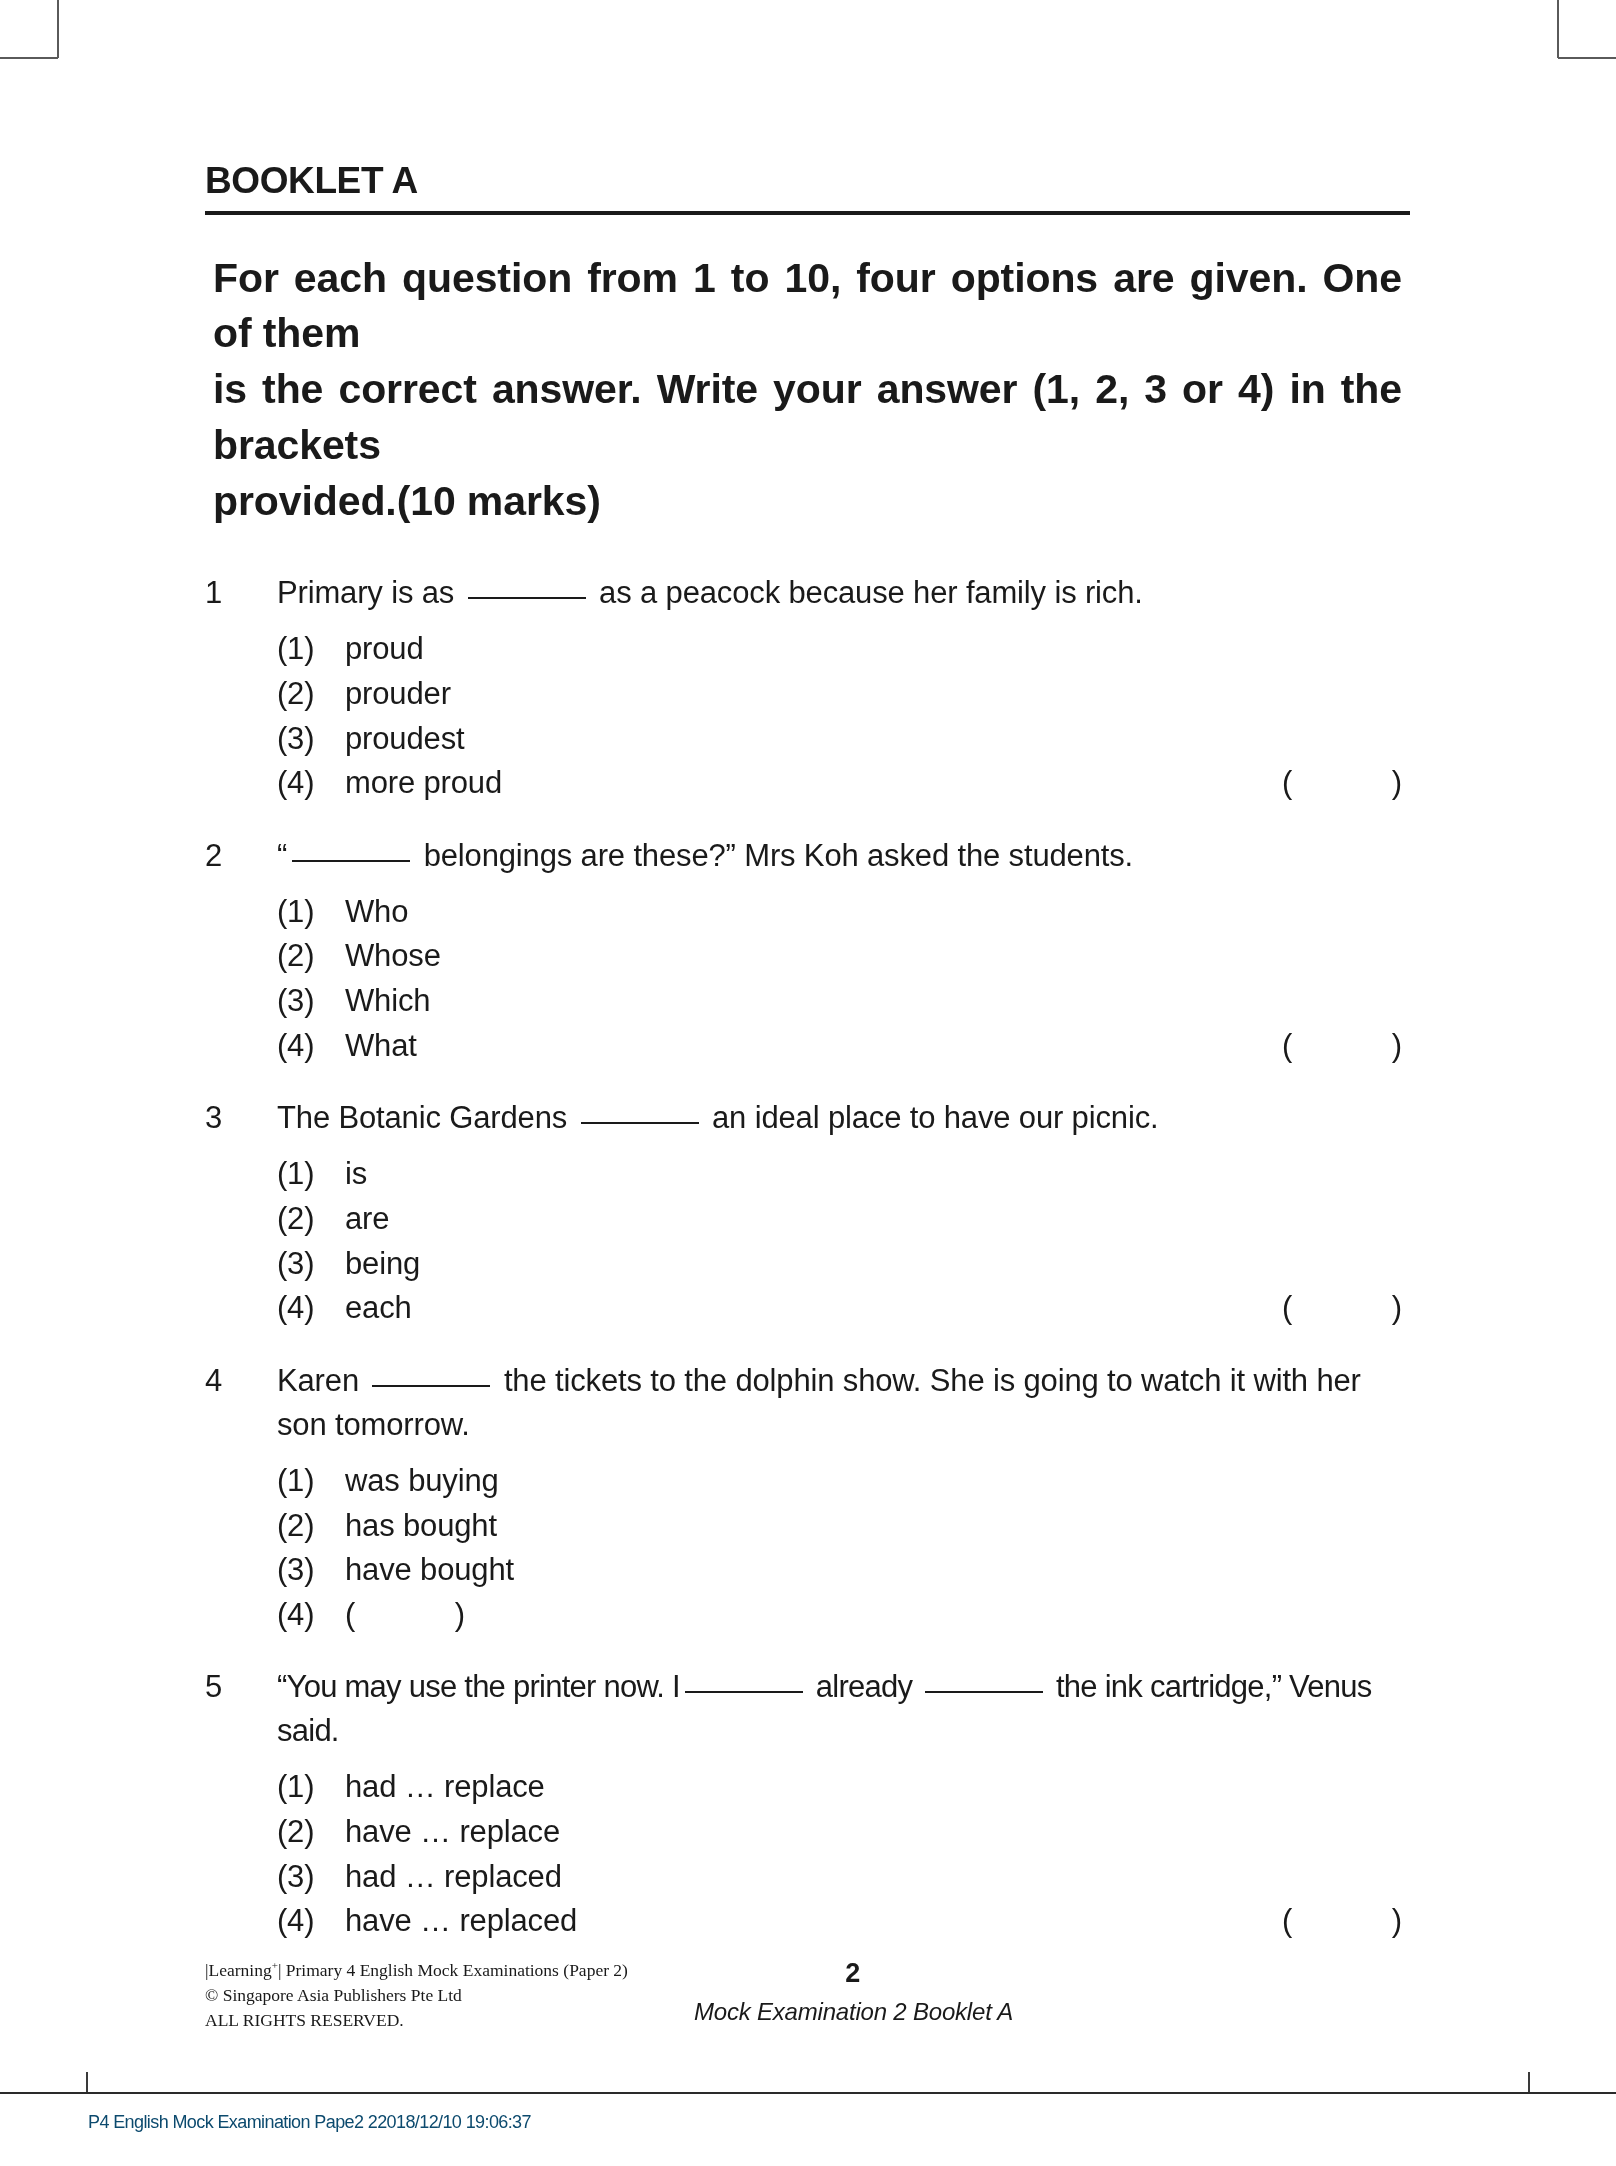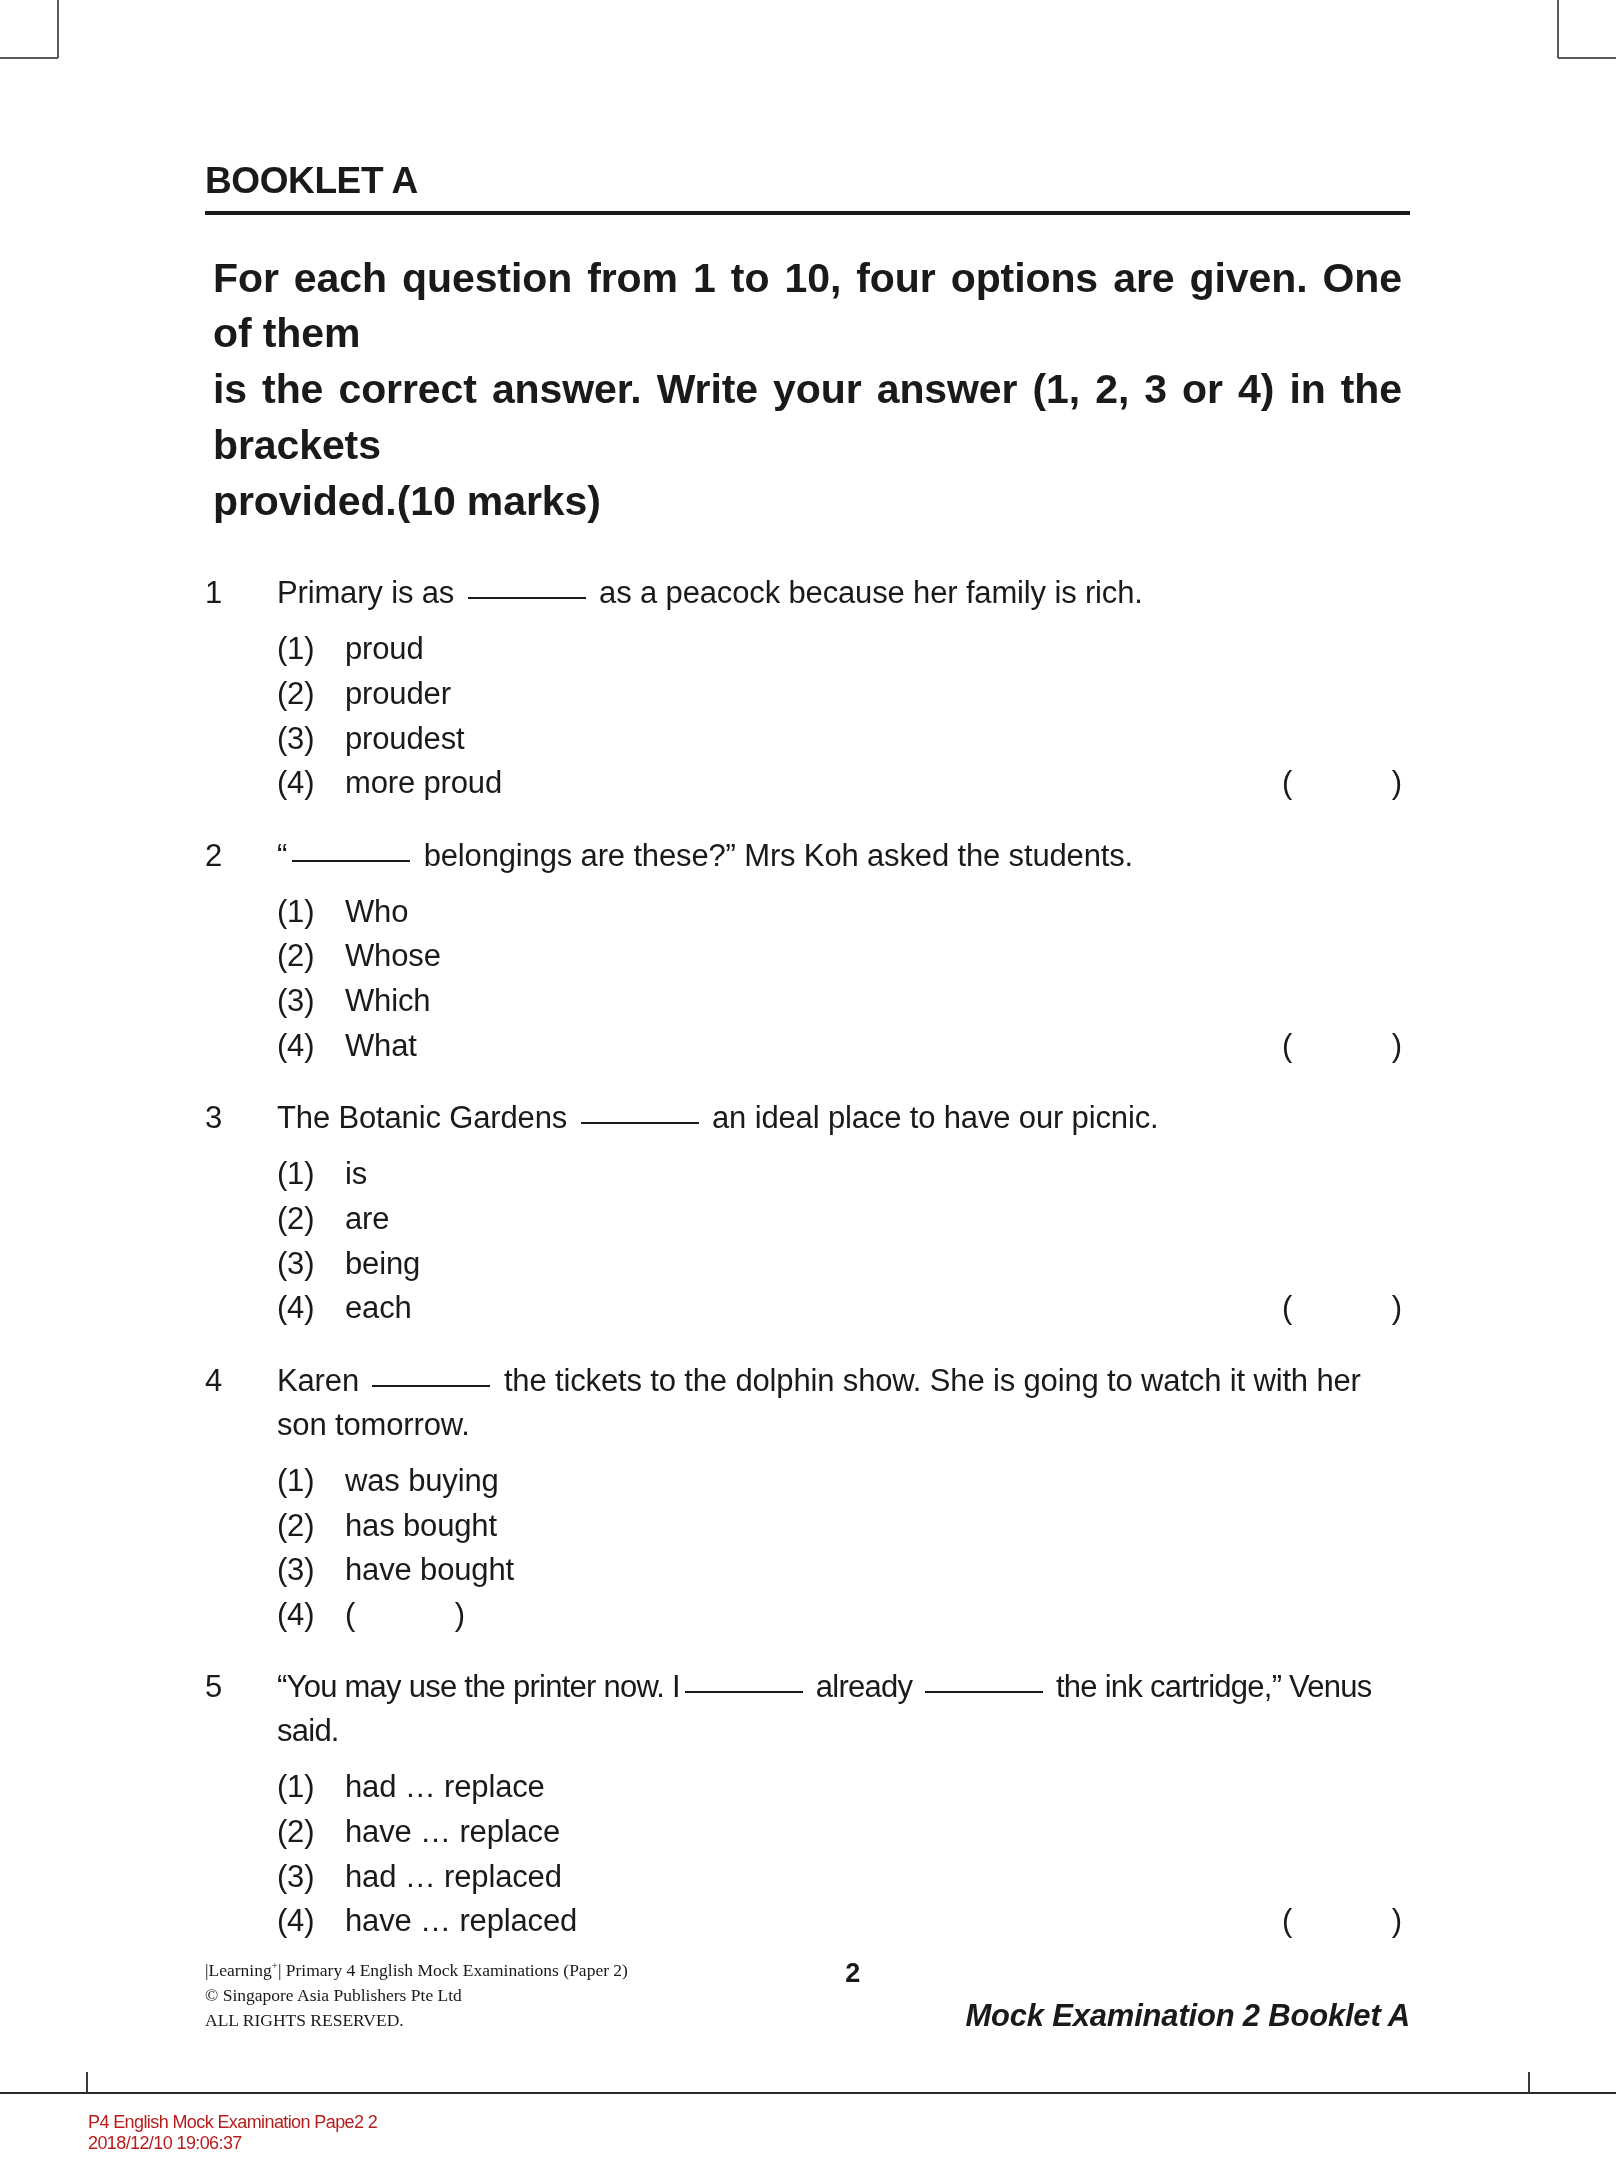--- a/index.html
+++ b/index.html
@@ -159,46 +159,45 @@
     font-size: 27px;
     font-weight: bold;
     letter-spacing: -0.3px;
     margin-left: 90px;
   }
   .running-footer {
     position: absolute;
     left: 0;
     right: 0;
     top: 40px;
-    text-align: right;
-    font-size: 31px;
-    font-weight: bold;
+    text-align: center;
+    font-size: 24px;
+    font-weight: normal;
     font-style: italic;
     letter-spacing: -0.2px;
     margin-left: 92px;
   }
 
   
   .print-bar {
     position: absolute;
     left: 0;
     top: 2092px;
     width: 1616px;
     border-top: 2px solid #2a2a2a;
     padding-top: 18px;
   }
   .print-bar-inner {
     position: relative;
     margin: 0 88px;
     display: flex;
-    justify-content: center;
+    justify-content: flex-start;
     font-size: 18px;
     letter-spacing: -0.6px;
-    color: #b91c1c;
-    flex-direction: column;
+    color: #0c4a6e;
   }
   .print-bar-tick {
     position: absolute;
     top: 2072px;
     width: 2px;
     height: 20px;
     background: #3a3a3a;
   }
 </style>
 </head>

